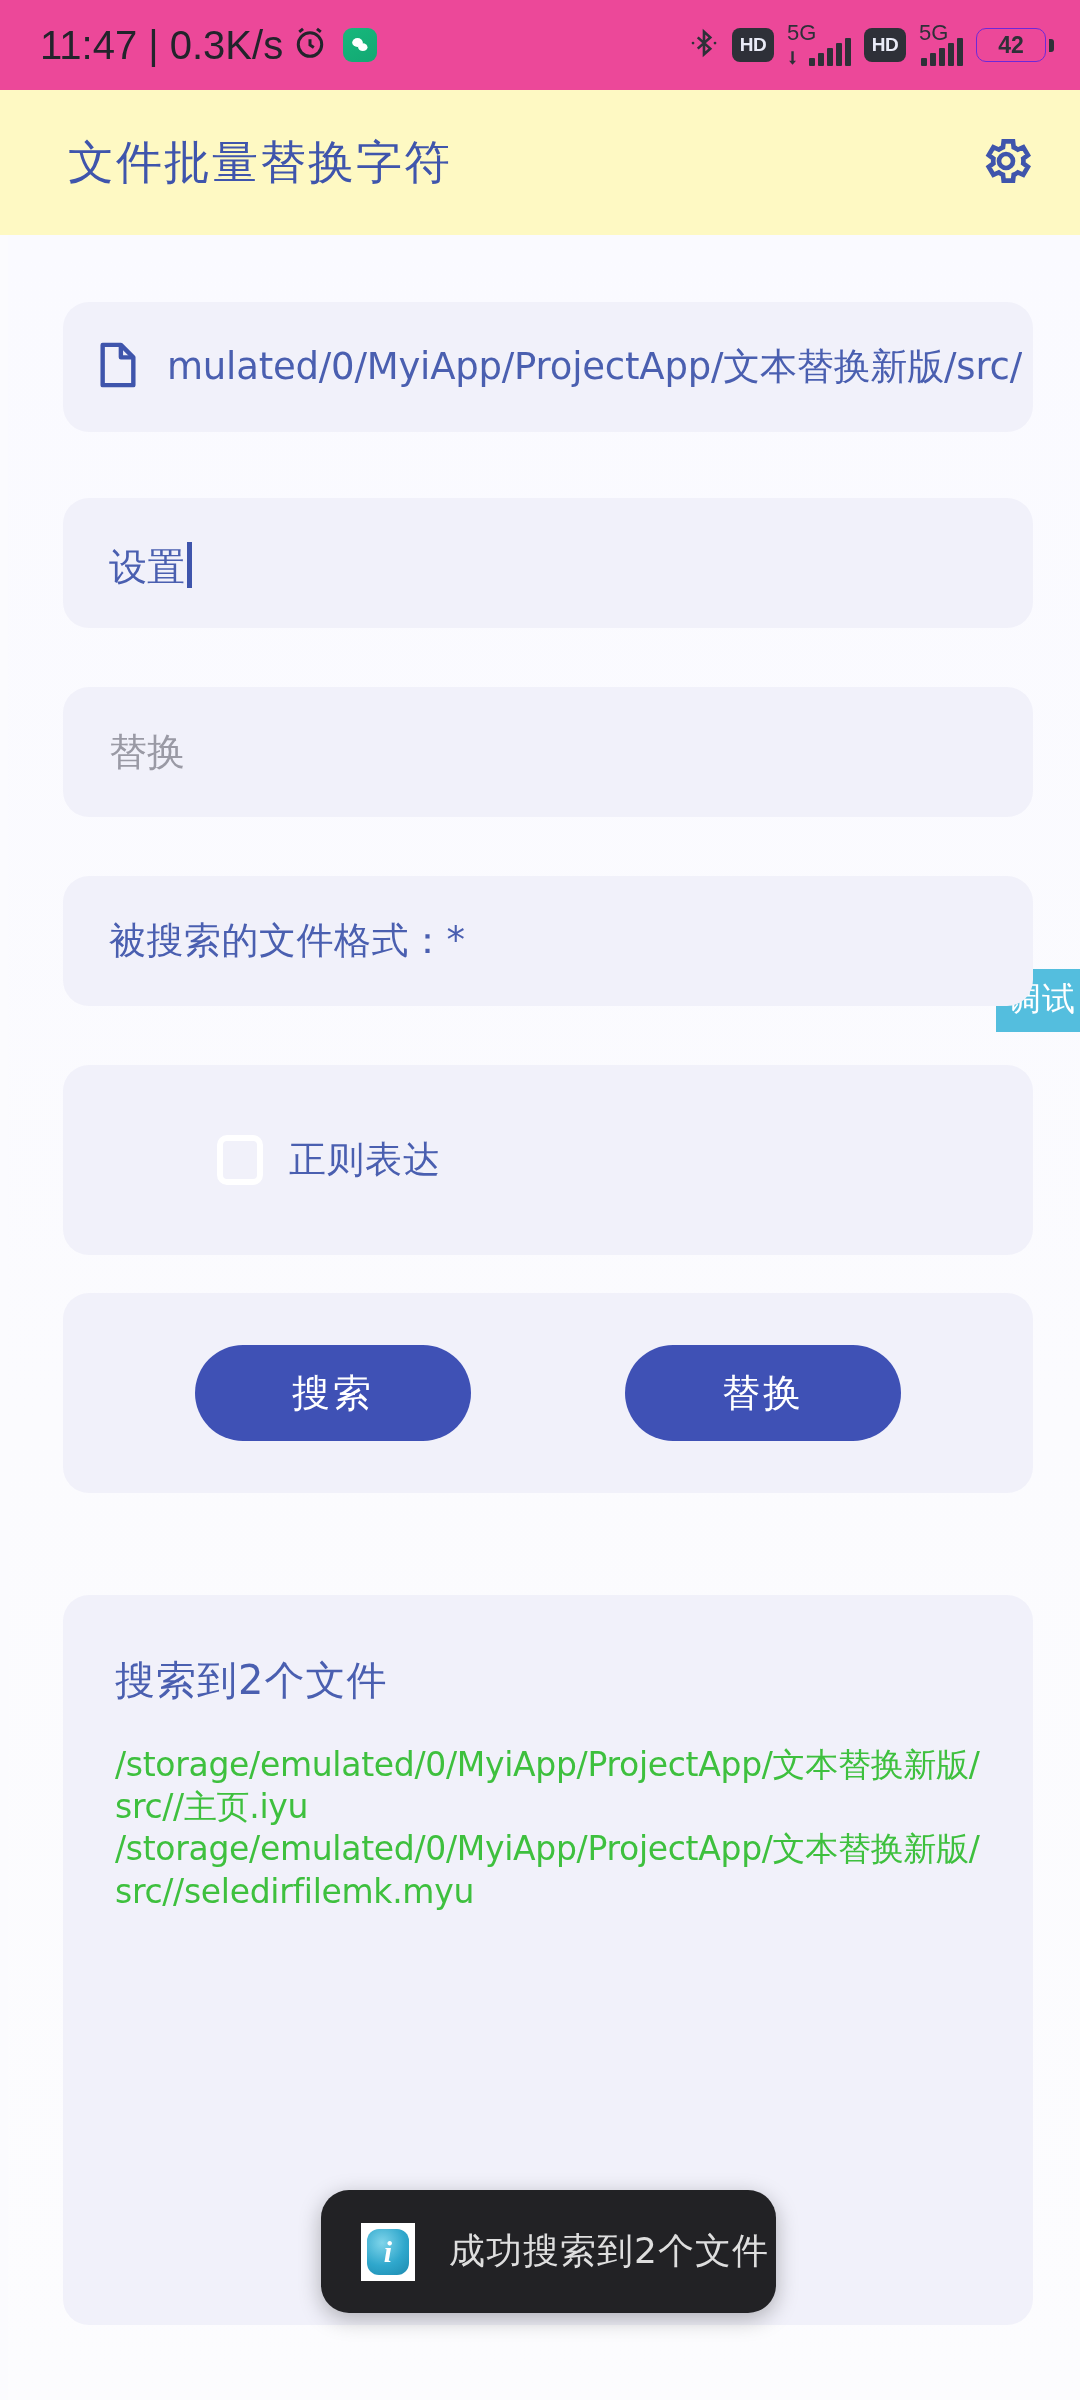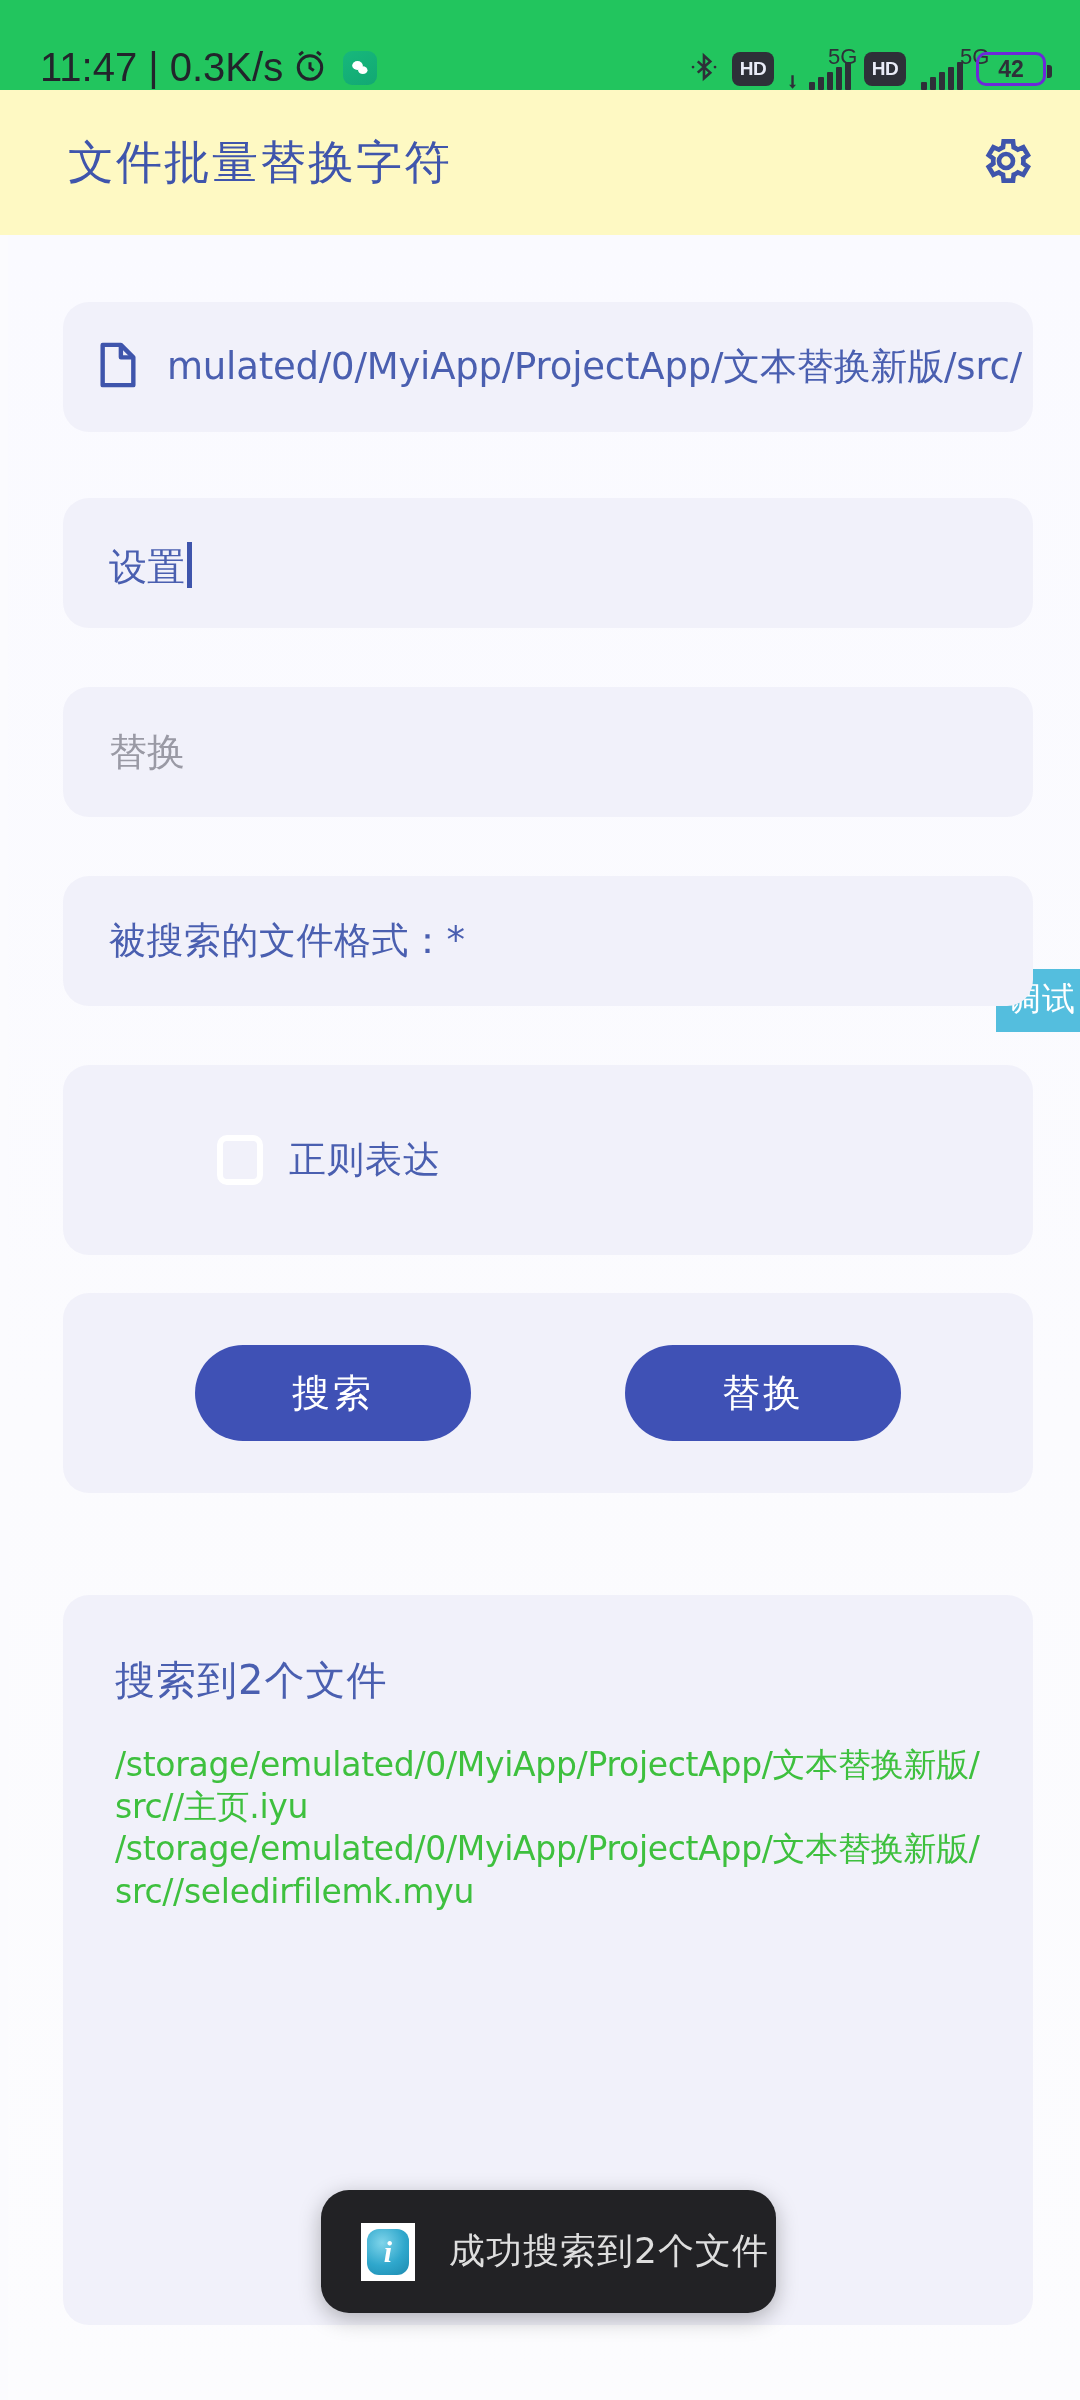--- a/index.html
+++ b/index.html
@@ -9,22 +9,22 @@
     overflow:hidden;
   }
   body {
     background:#fbfbfe;
     position:relative;
   }
 
   
   .statusbar{
     position:absolute; top:0; left:0; width:1080px; height:90px;
-    background:#22c55e;
-    display:flex; align-items:flex-end; justify-content:space-between;
+    background:#ec4899;
+    display:flex; align-items:center; justify-content:space-between;
     padding:0 34px 0 40px;
   }
   .sb-left{ display:flex; align-items:center; gap:0px; }
   .sb-clock{
     font-size:40px; color:#22242b; letter-spacing:0px;
     font-family:"Liberation Sans",sans-serif; white-space:nowrap;
   }
   .alarm-icon{ margin-left:8px; display:block; }
   .wechat-icon{
     width:34px;height:34px;border-radius:9px;margin-left:14px;
@@ -34,32 +34,32 @@
   .sb-right{ display:flex; align-items:center; gap:13px; }
   .hd-badge{
     width:42px;height:34px;border-radius:8px;background:#2e3038;
     color:#e9ebf7;font-size:19px;font-weight:bold;
     display:flex;align-items:center;justify-content:center;
     letter-spacing:-0.5px;
   }
   .net-group{ display:flex; align-items:flex-end; gap:2px; position:relative; height:42px;}
   .net-label{
     position:absolute; top:-2px; left:0; font-size:22px; color:#2e3038;
-    line-height:1; font-family:"Liberation Sans",sans-serif;margin-left:41px;
+    line-height:1; font-family:"Liberation Sans",sans-serif;
   }
   .bars{ display:flex; align-items:flex-end; gap:3px; height:28px; margin-top:16px; margin-left:2px;}
   .bars i{ display:block; width:6px; background:#2e3038; border-radius:1px; }
   .bars i:nth-child(1){height:8px;}
   .bars i:nth-child(2){height:13px;}
   .bars i:nth-child(3){height:18px;}
   .bars i:nth-child(4){height:23px;}
   .bars i:nth-child(5){height:28px;}
   .updown{ display:flex; align-items:flex-end; gap:2px; margin-top:16px; }
   .battery{
-    width:70px;height:34px;border:3px solid #6d28d9;border-radius:10px;
+    width:70px;height:34px;border:1px solid #6d28d9;border-radius:10px;
     display:flex;align-items:center;justify-content:center;position:relative;
   }
   .battery:after{
     content:""; position:absolute; right:-9px; top:10px;
     width:5px;height:13px;background:#2e3038;border-radius:0 3px 3px 0;
   }
   .battery span{ font-size:23px; color:#2e3038; font-weight:600; }
 
   
   .appbar{

